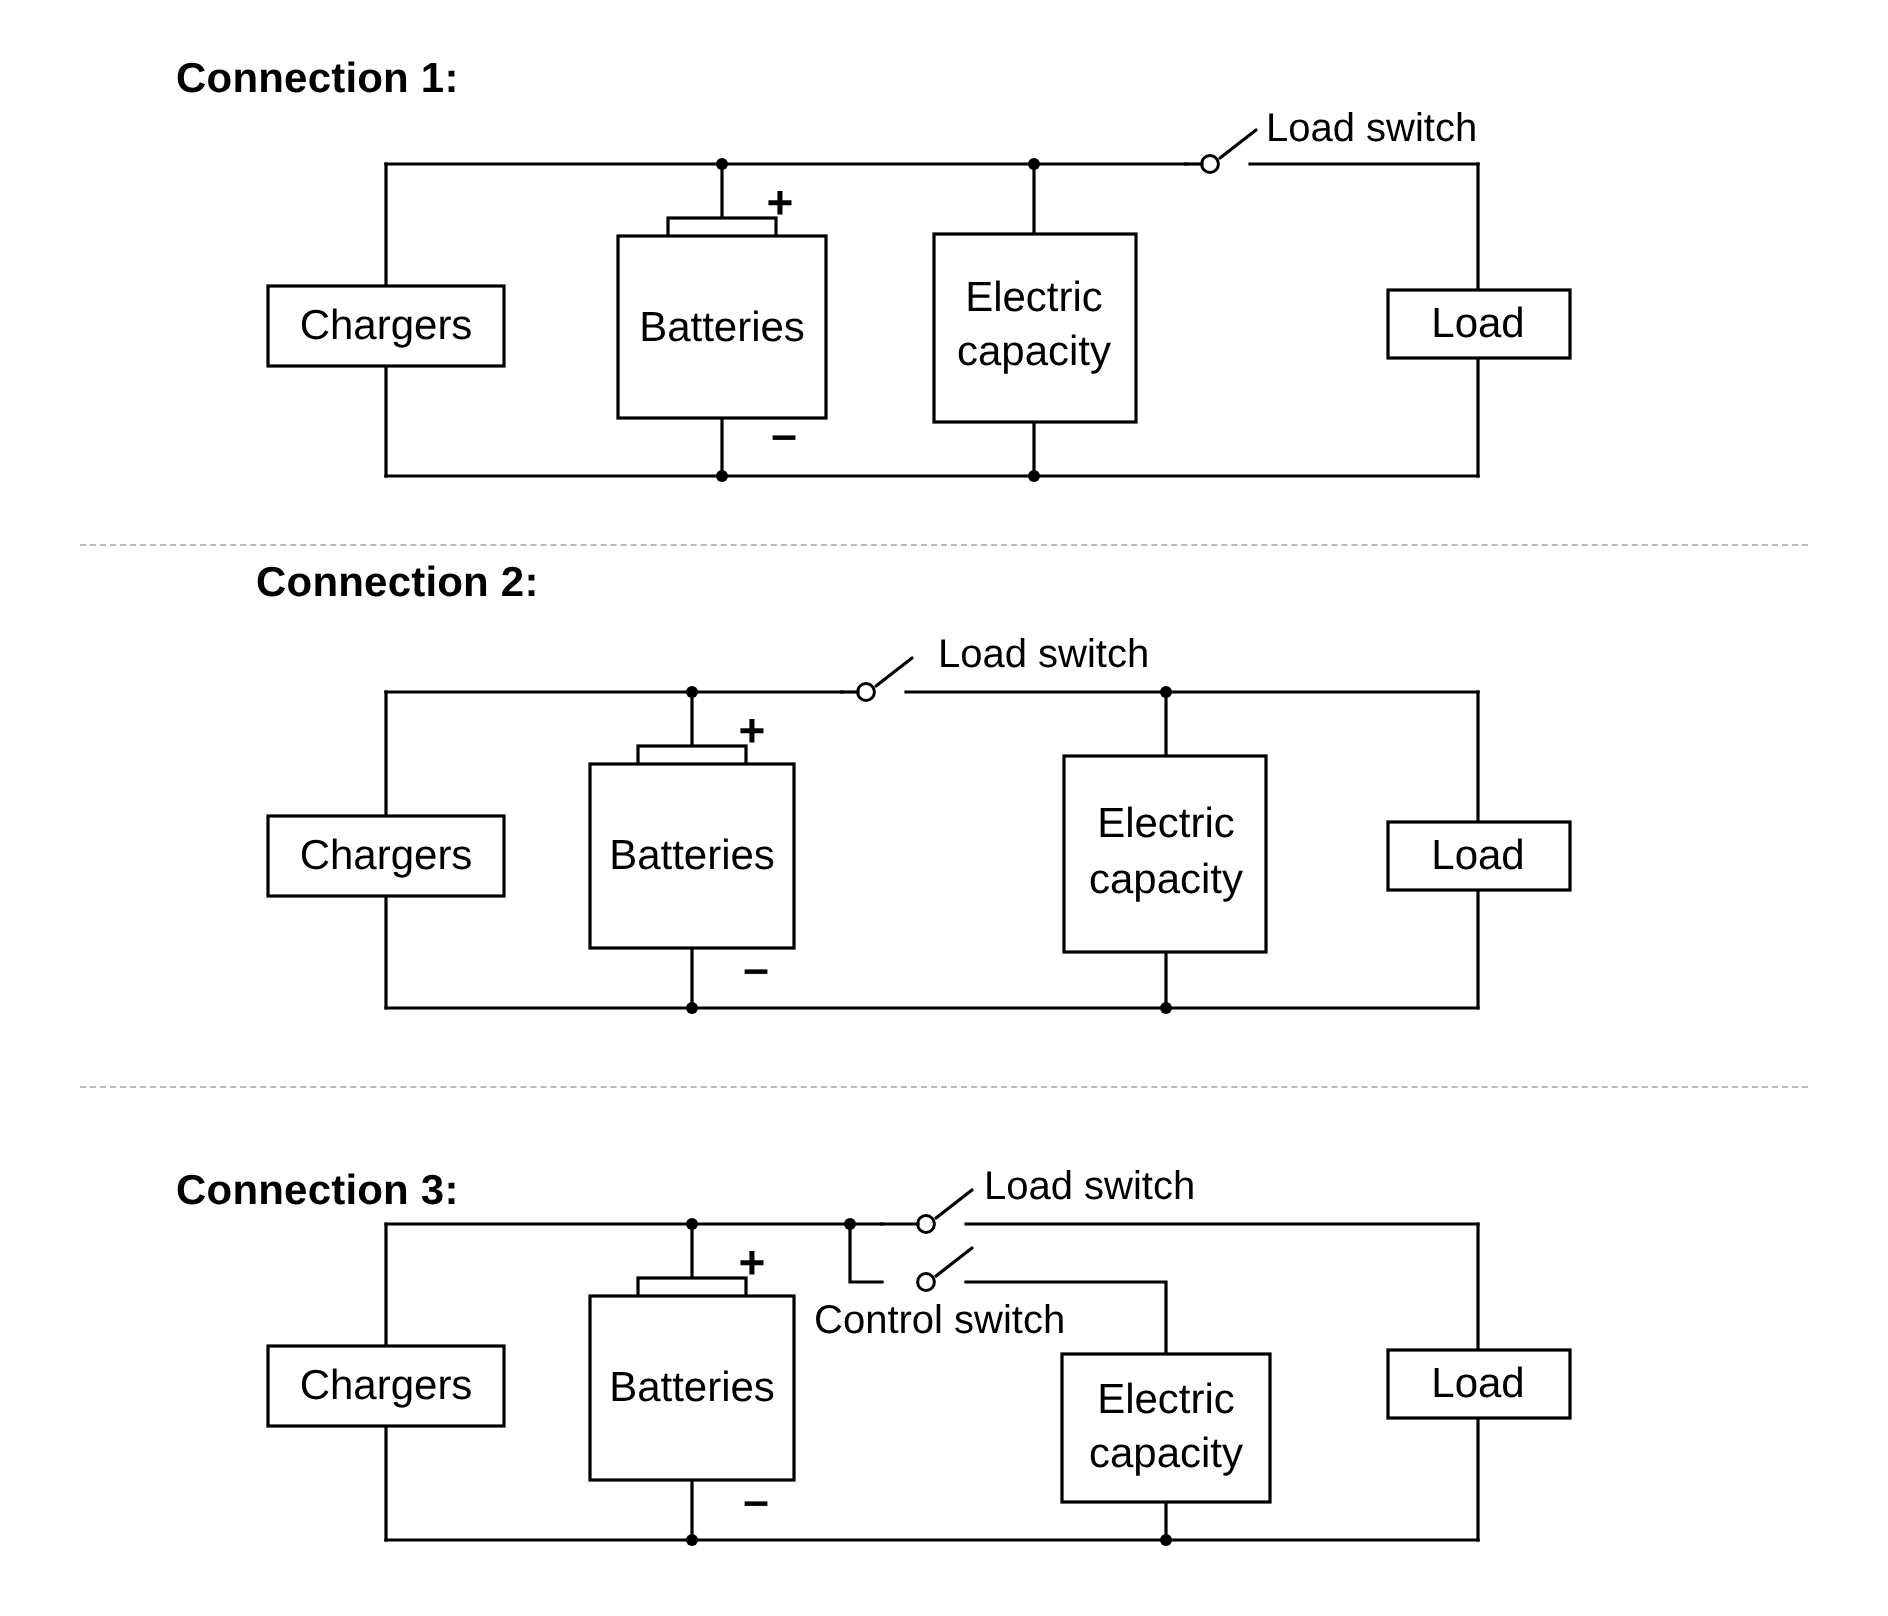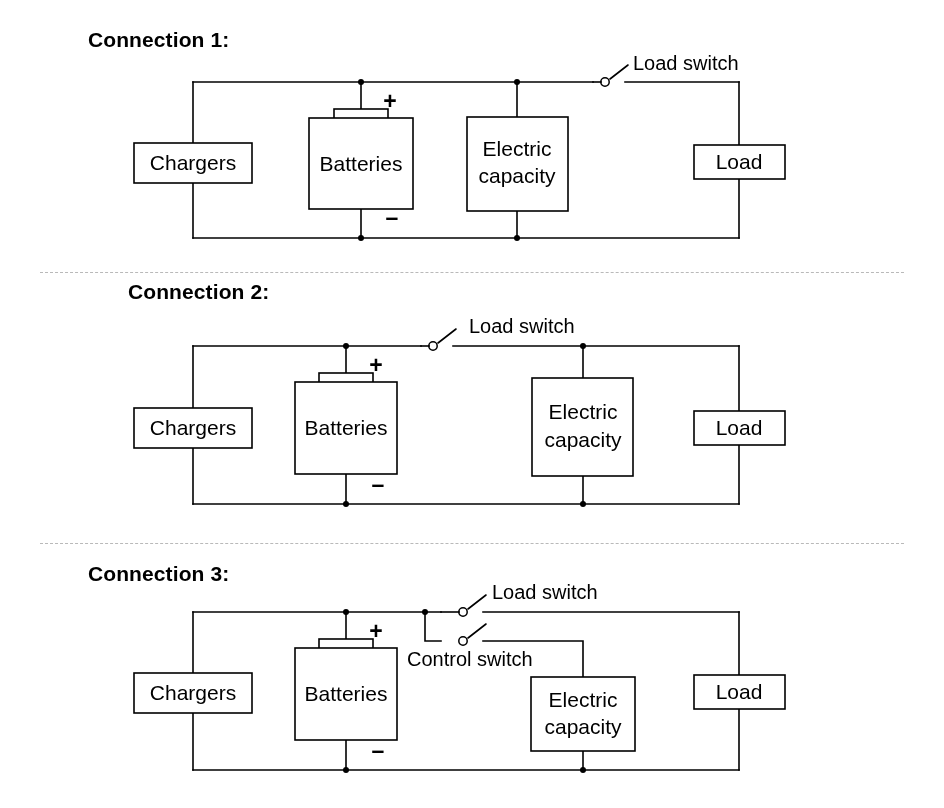--- a/index.html
+++ b/index.html
@@ -100,21 +100,21 @@
 </style>
 </head>
 <body>
 
 <div id="stage">
 
   <div class="heading" style="left:88px; top:28px;">Connection 1:</div>
 
   <div class="heading" style="left:88px; top:280px;margin-left:40px;">Connection 2:</div>
 
-  <div class="heading" style="left:88px; top:562px;">Connection 3:</div>
+  <div class="heading" style="left:88px; top:584px;">Connection 3:</div>
 
   <div class="separator" style="top:272px;"></div>
   <div class="separator" style="top:543px;"></div>
 
   <svg class="diagram" viewBox="0 0 944 808">
 
     <g>
 
       <path class="wire" d="M193 82 L193 238"></path>
       <path class="wire" d="M193 82 L593 82"></path>

